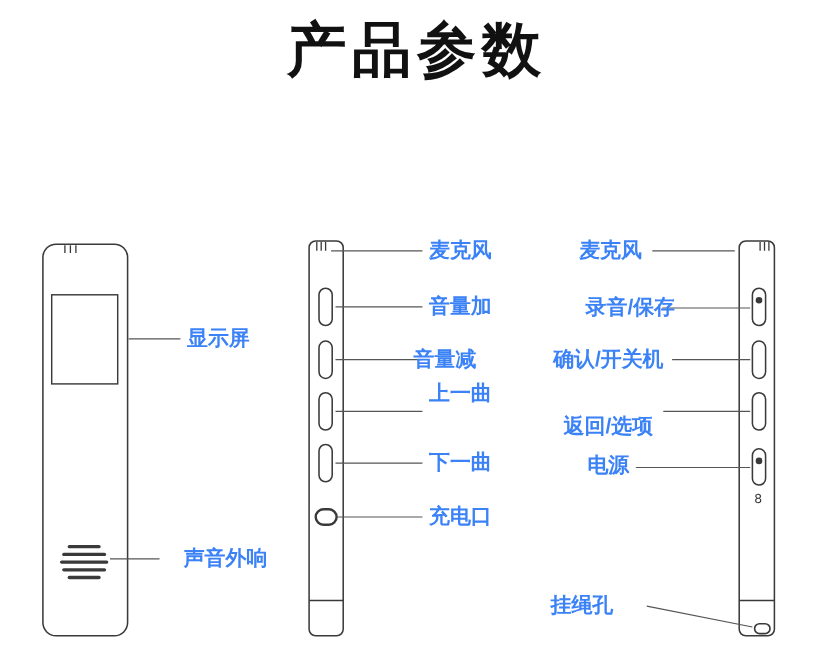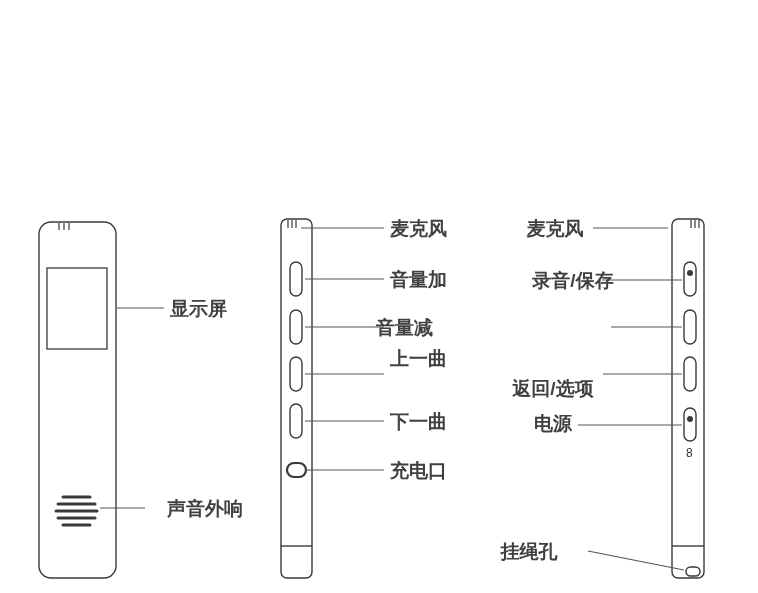--- a/index.html
+++ b/index.html
@@ -36,39 +36,40 @@
   }
   .diagram {
     position: absolute;
     top: 0;
     left: 0;
   }
   .label {
     position: absolute;
     font-size: 19px;
     font-weight: 600;
-    color: #404040;
+    color: #3b82f6;
     white-space: nowrap;
     transform: translateY(-50%);
     line-height: 1;
   }
   .label.centered { transform: translate(-50%, -50%); }
   .marking {
     position: absolute;
     font-size: 12px;
     font-weight: 400;
     color: #333333;
     line-height: 1;
   }
 </style>
 </head>
 <body>
 
 <div class="page">
 
+  <h1 class="title">产品参数</h1>
 
   <svg class="diagram" width="758" height="593" viewBox="0 0 758 593" xmlns="http://www.w3.org/2000/svg">
     <g stroke="#3a3a3a" fill="none" stroke-width="1.4">
 
       <g>
         <rect x="39" y="222" width="77" height="356" rx="12"></rect>
         <g stroke-width="1.2">
           <line x1="59" y1="223" x2="59" y2="230"></line>
           <line x1="64" y1="223" x2="64" y2="230"></line>
           <line x1="69" y1="223" x2="69" y2="230"></line>
@@ -142,19 +143,20 @@
 
   <div class="label" style="left:390px; top:228px;">麦克风</div>
   <div class="label" style="left:390px; top:279px;">音量加</div>
   <div class="label" style="left:376px; top:327px;">音量减</div>
   <div class="label" style="left:390px; top:358px;">上一曲</div>
   <div class="label" style="left:390px; top:421px;">下一曲</div>
   <div class="label" style="left:390px; top:470px;">充电口</div>
 
   <div class="label centered" style="left:555px; top:228px;">麦克风</div>
   <div class="label centered" style="left:553px; top:280px;margin-left:20px;">录音/保存</div>
+  <div class="label centered" style="left:553px; top:327px;">确认/开关机</div>
   <div class="label centered" style="left:553px; top:374px;margin-top:14px;">返回/选项</div>
   <div class="label centered" style="left:553px; top:425px;font-family:Liberation Mono, monospace;">电源</div>
   <div class="label centered" style="left:529px; top:551px;">挂绳孔</div>
 
   <div class="marking" style="left:686px; top:447px;">8</div>
 
 </div>
 
 </body></html>

